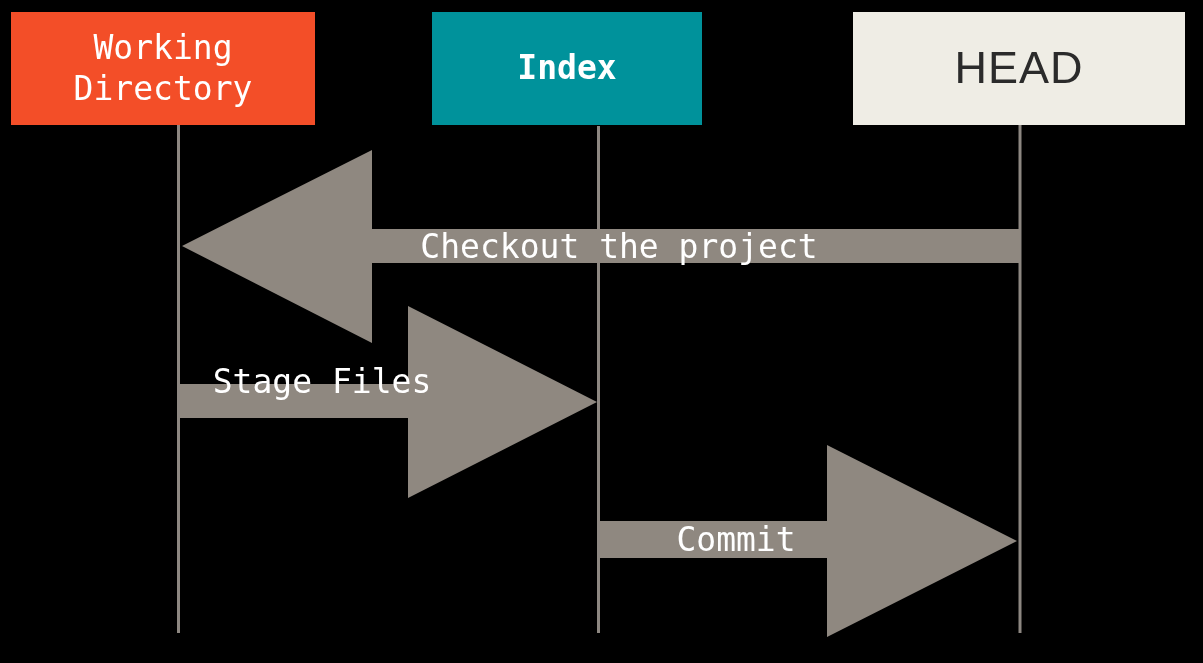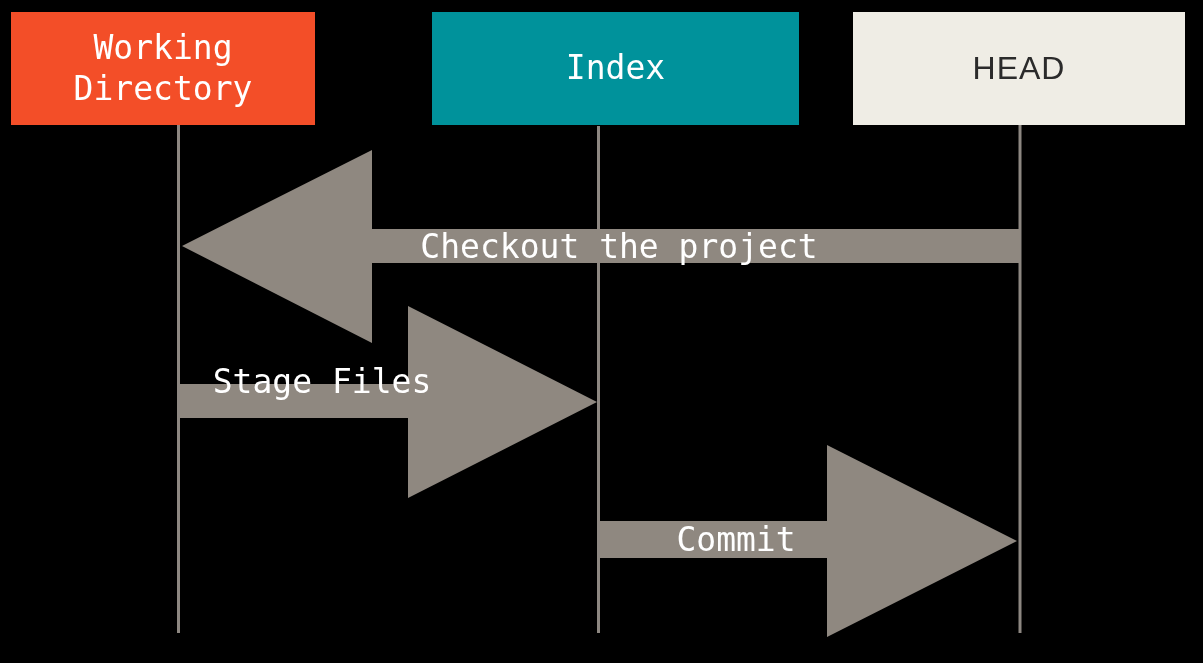--- a/index.html
+++ b/index.html
@@ -38,31 +38,32 @@
   #node-working-directory {
     left: 11px;
     width: 304px;
     background: #F34E28;
   }
   #node-working-directory .node-label {
     width: 300px; 
   }
   #node-index {
     left: 432px;
-    width: 367px;
+    width: 270px;
     background: #00929B;
+    font-weight: bold;
   }
   #node-head {
     left: 853px;
     width: 332px;
     background: #EFEDE5;
   }
   #node-head .node-label {
     font-family: "Liberation Sans", "DejaVu Sans", sans-serif;
-    font-size: 32px;
+    font-size: 45px;
     color: #2B2B2B;
     letter-spacing: 1px;
   }
   .arrow-label {
     position: absolute;
     transform: translate(-50%, -50%);
     font-size: 33px;
     color: #FFFFFF;
     white-space: nowrap;
     letter-spacing: 0px;

